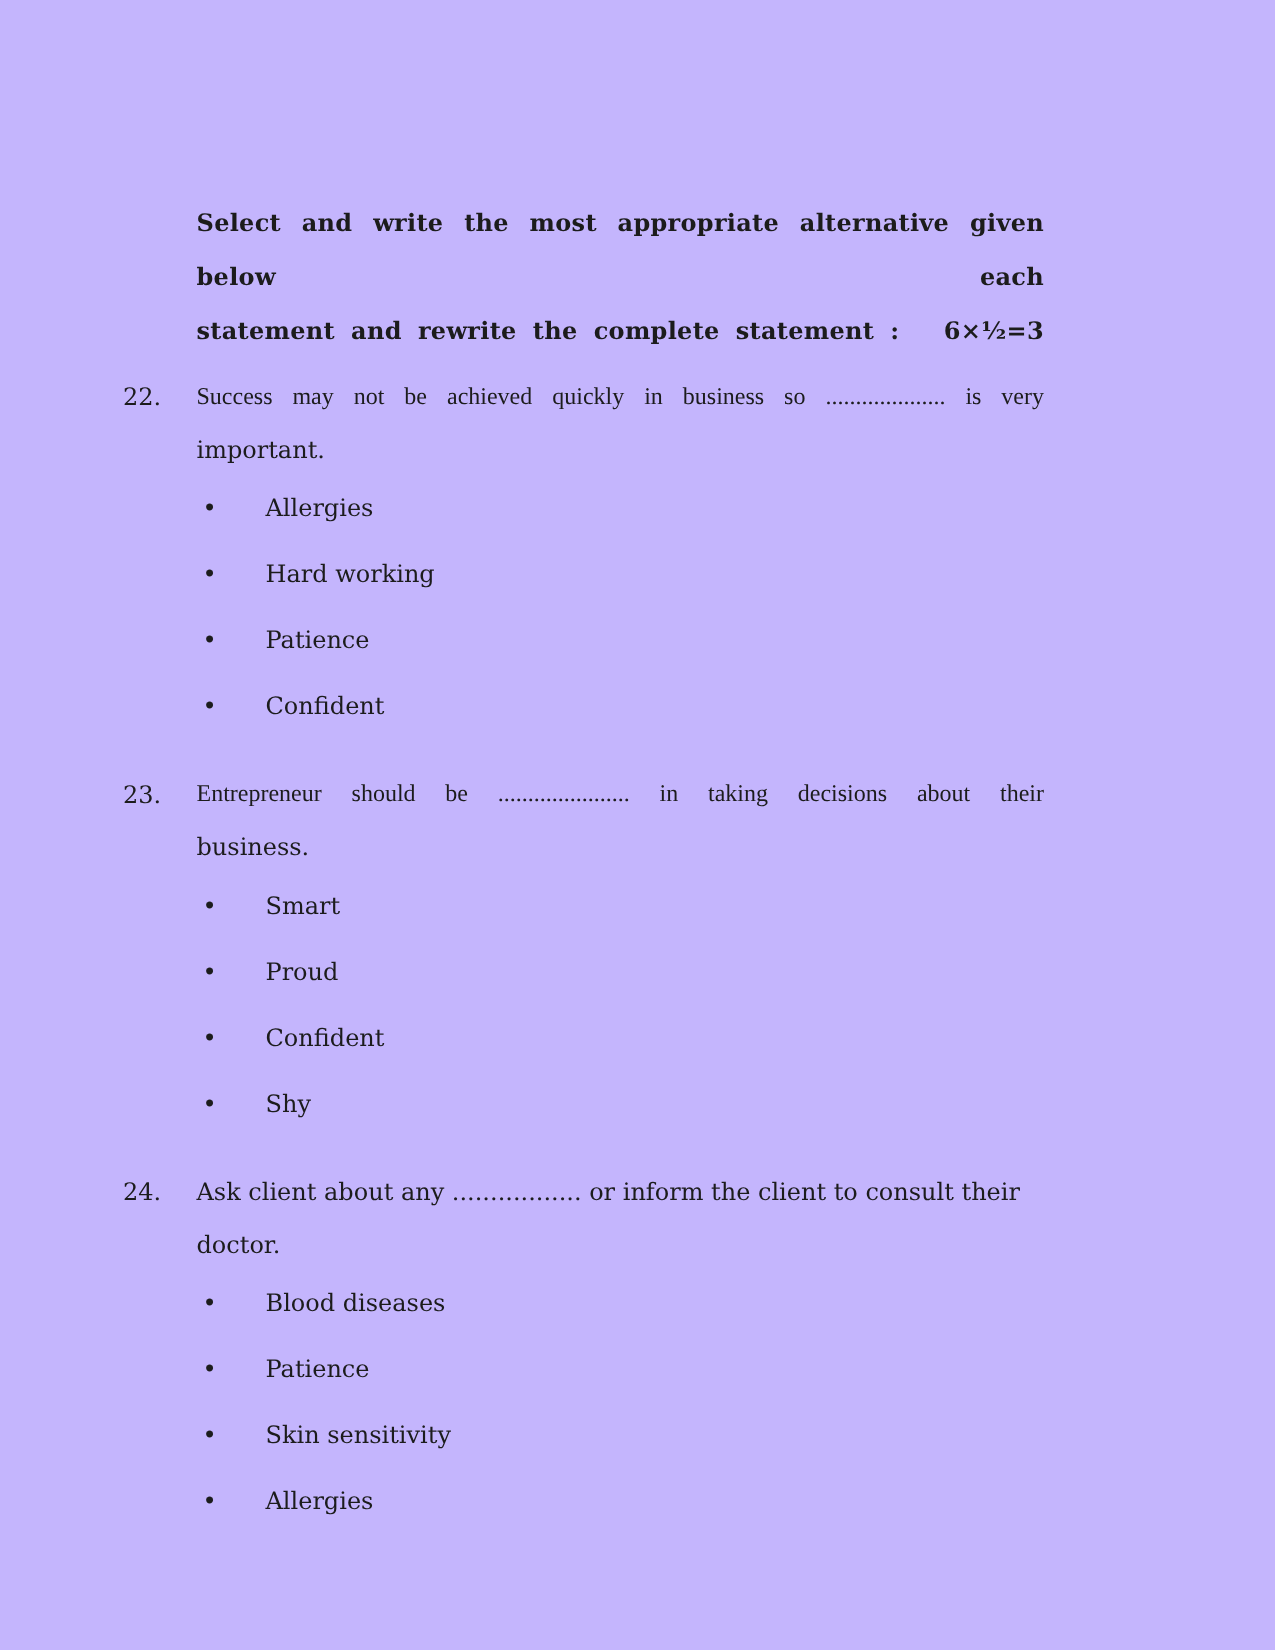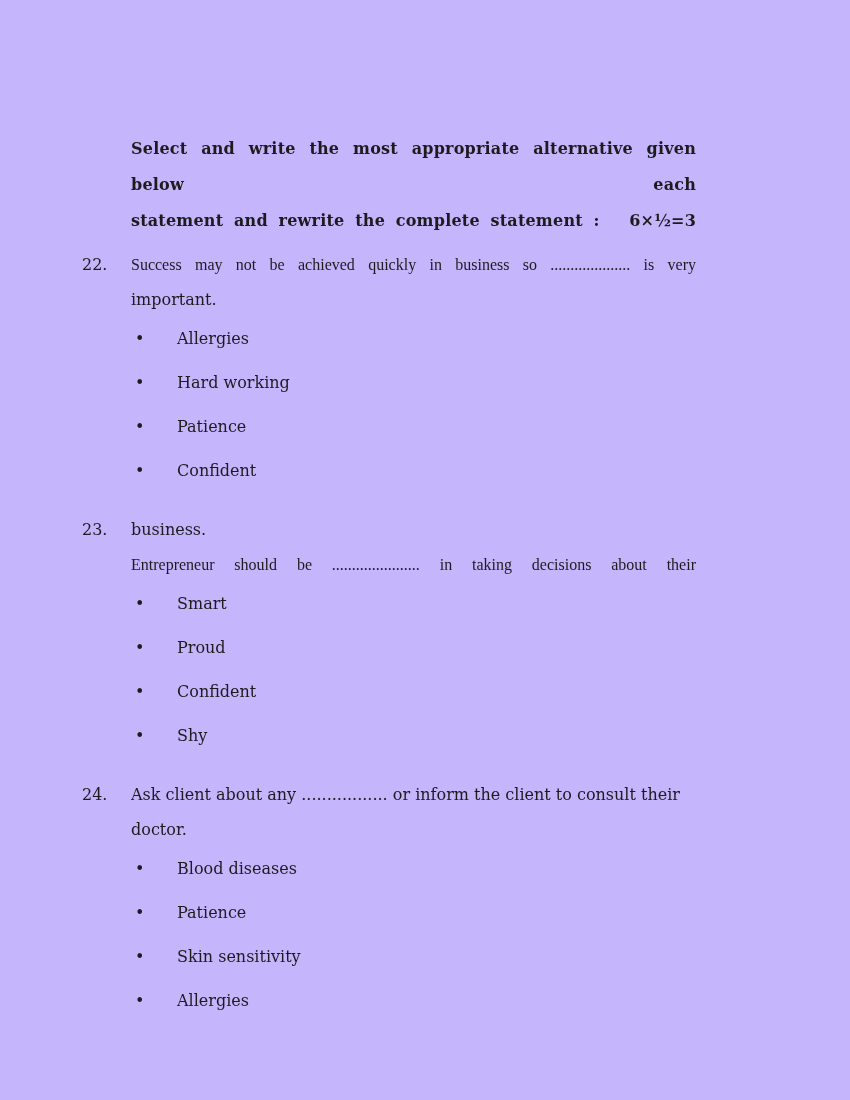--- a/index.html
+++ b/index.html
@@ -118,22 +118,22 @@
             <span class="dot">•</span>
             <span>Confident</span>
           </li>
         </ul>
       </div>
     </div>
 
     <div class="q">
       <div class="qnum">23.</div>
       <div class="qbody">
+        <div class="qline justify-last">Entrepreneur should be ...................... in taking decisions about their</div>
         <div class="qline">business.</div>
-        <div class="qline justify-last">Entrepreneur should be ...................... in taking decisions about their</div>
         <ul class="opts">
           <li class="opt">
             <span class="dot">•</span>
             <span>Smart</span>
           </li>
           <li class="opt">
             <span class="dot">•</span>
             <span>Proud</span>
           </li>
           <li class="opt">

